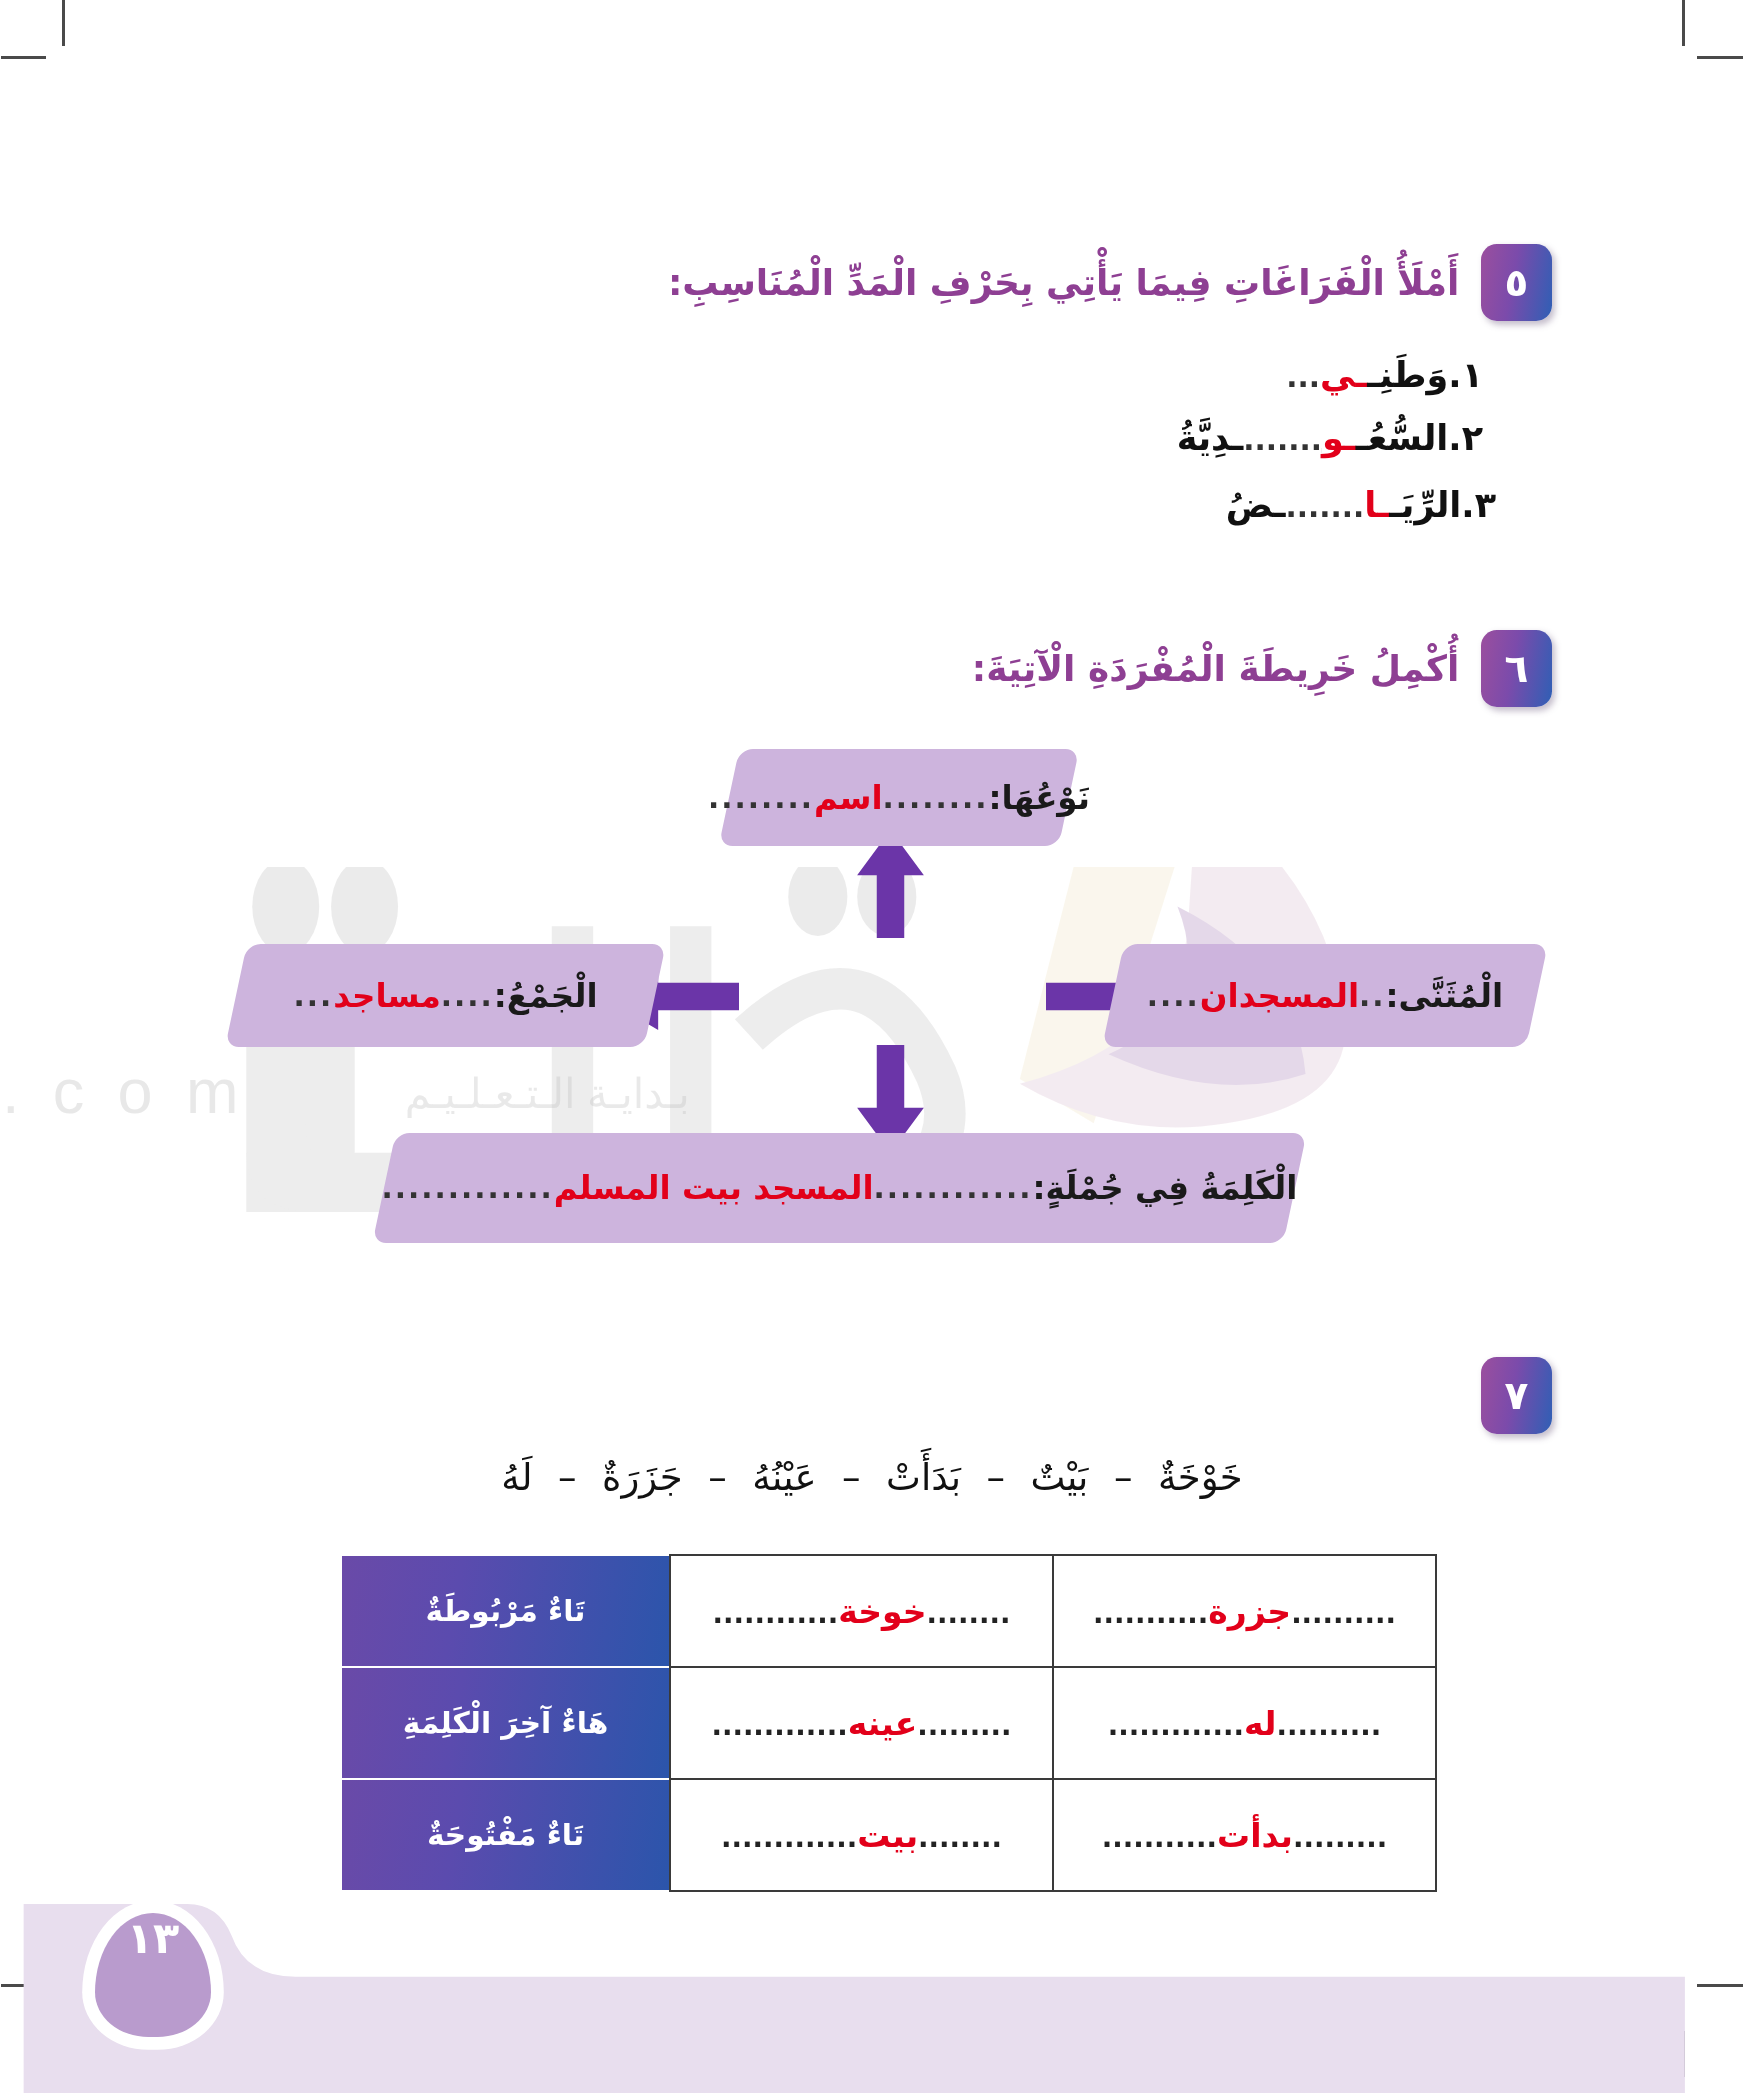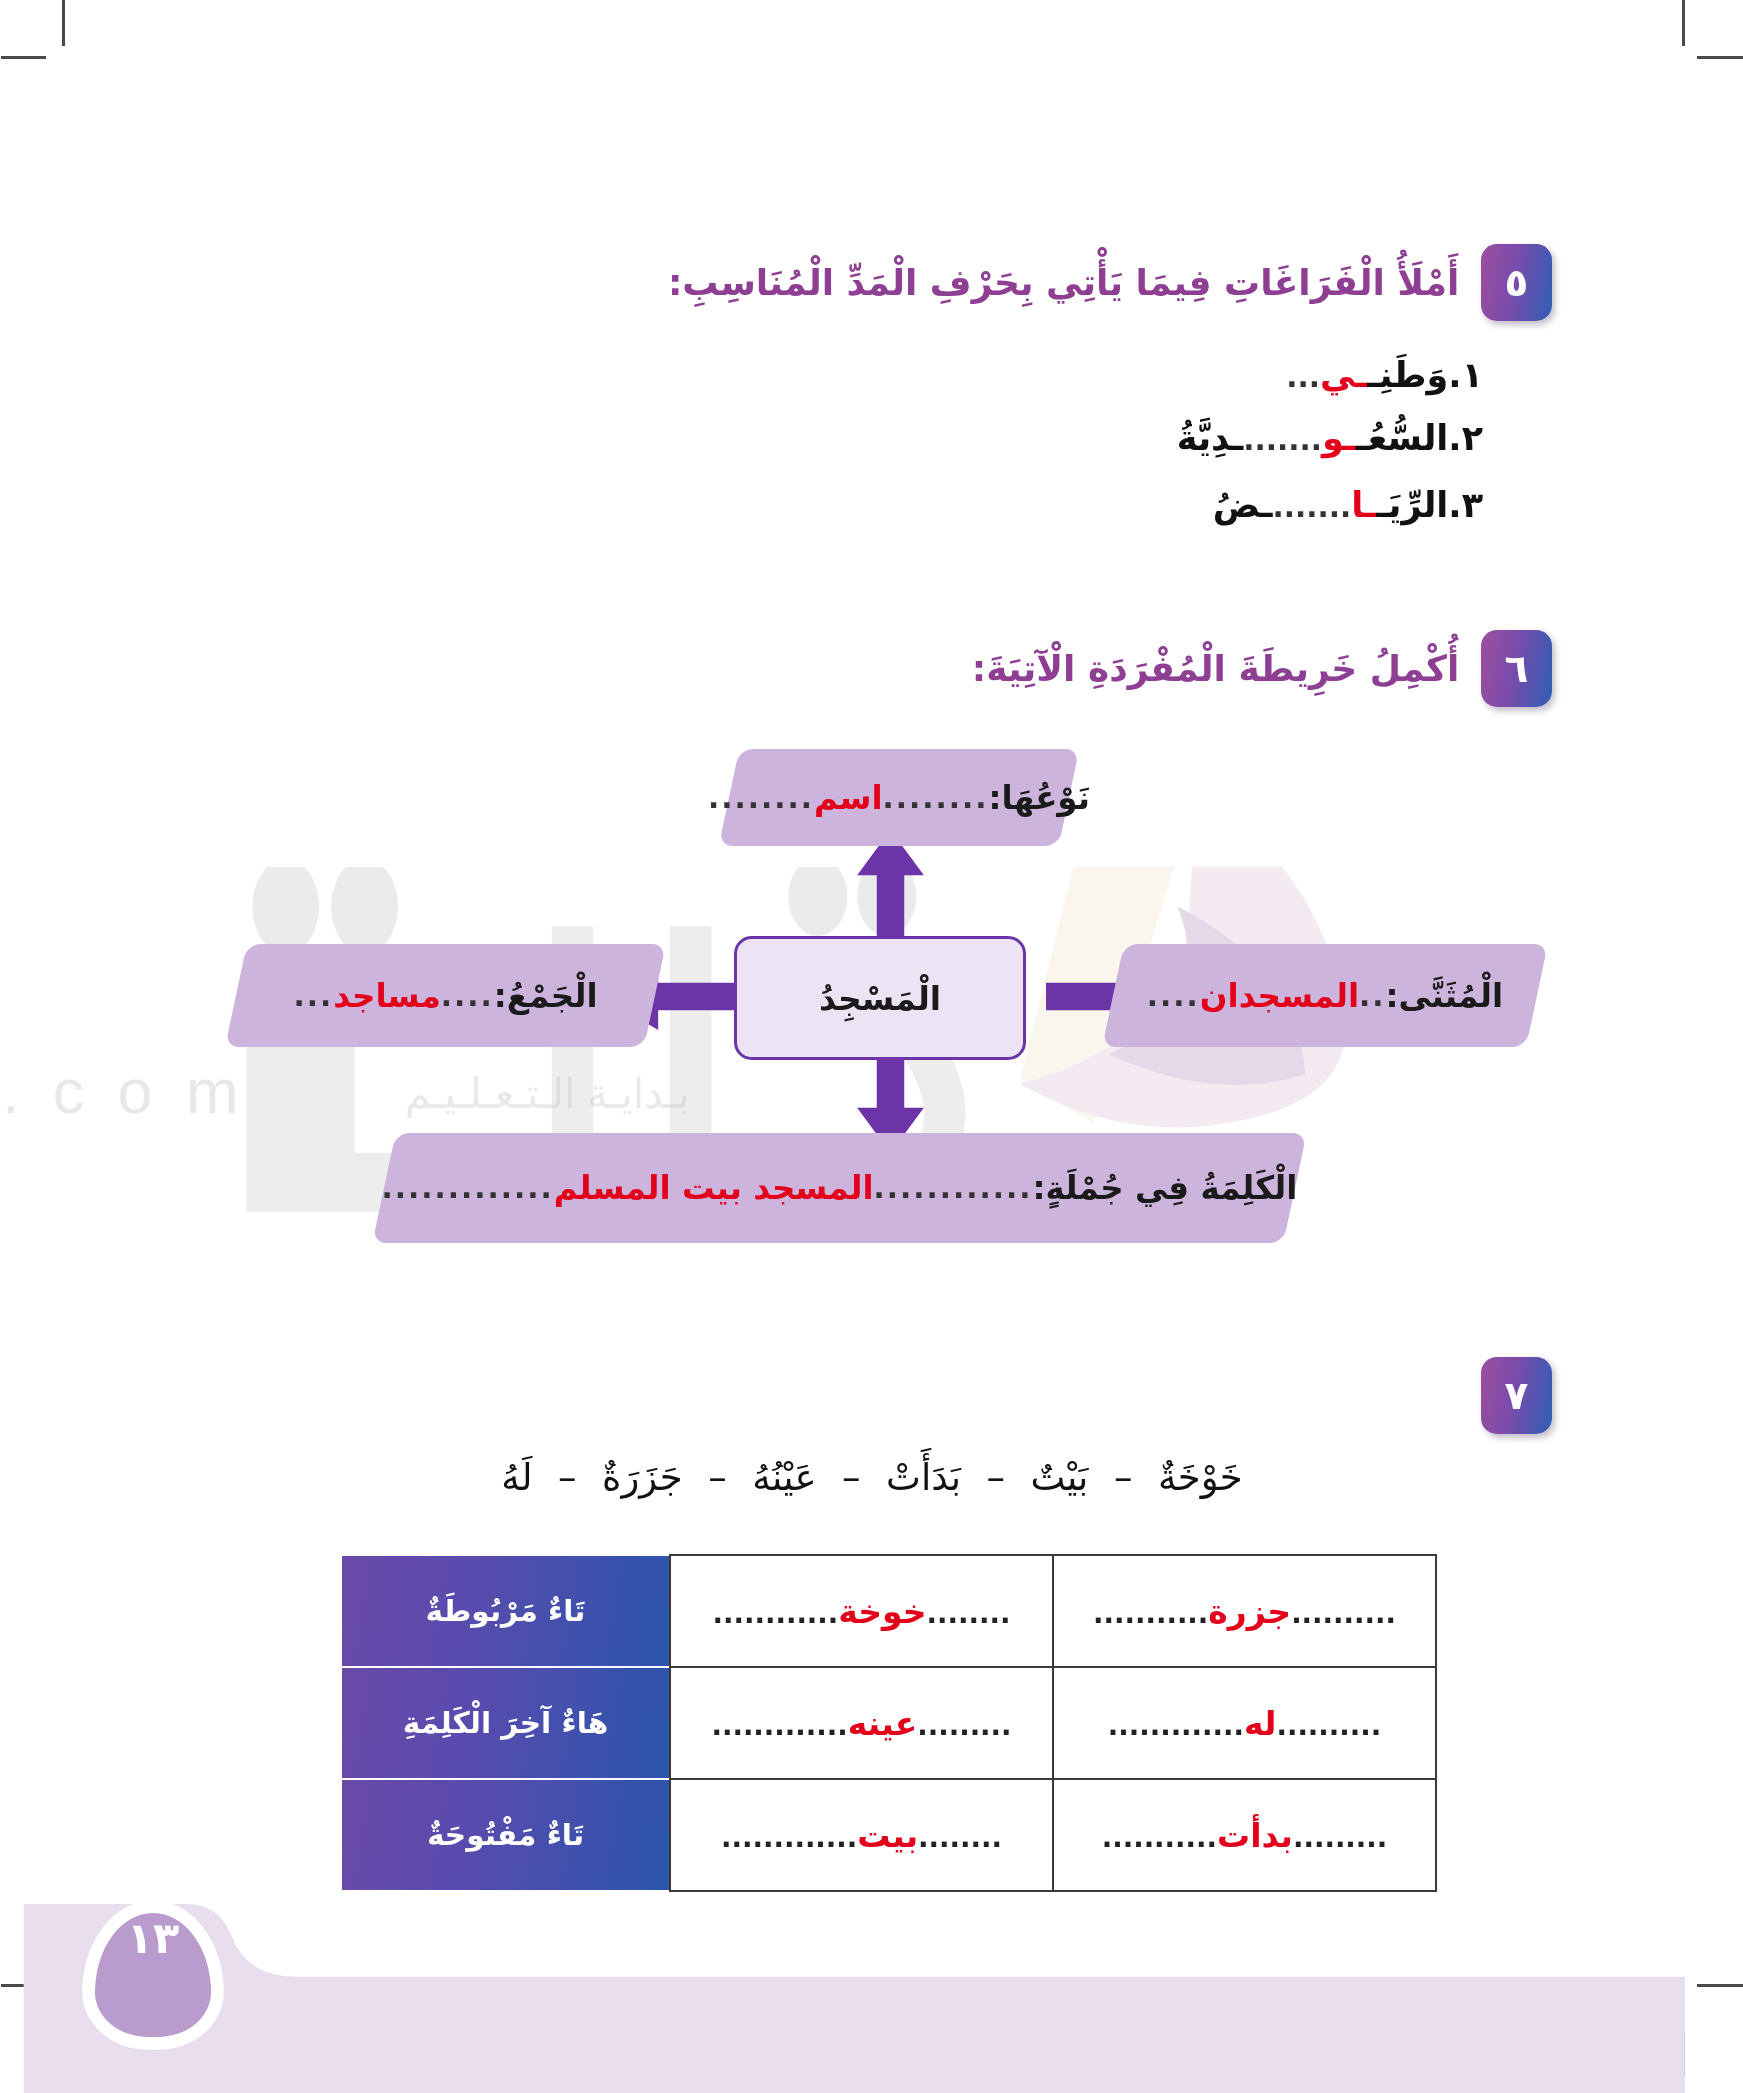--- a/index.html
+++ b/index.html
@@ -250,21 +250,21 @@
   </div>
 
   <div class="fb-item" style="right:261px; top:354px;">
     <span class="num">١.</span><span>وَطَنِـ</span><span class="fb-answer">ـي</span><span class="dots">...</span>
   </div>
 
   <div class="fb-item" style="right:261px; top:417px;">
     <span class="num">٢.</span><span>السُّعُـ</span><span class="fb-answer">ـو</span><span class="dots">.......</span><span>ـدِيَّةُ</span>
   </div>
 
-  <div class="fb-item" style="right:261px; top:484px;">
+  <div class="fb-item" style="right:248px; top:484px;">
     <span class="num">٣.</span><span>الرِّيَـ</span><span class="fb-answer">ـا</span><span class="dots">.......</span><span>ـضُ</span>
   </div>
 
   <div class="q-row" style="right:192px; top:630px;">
     <div class="q-badge">٦</div>
     <div class="q-text">أُكْمِلُ خَرِيطَةَ الْمُفْرَدَةِ الْآتِيَةَ:</div>
   </div>
 
   <div id="wordmap">
 
@@ -292,23 +292,20 @@
 
     <div class="para-box" style="left:236px; top:195px; width:419px; height:103px;">
       <div class="inner">
         <span>الْجَمْعُ:</span>
         <span class="dots">....</span>
         <span class="red">مساجد</span>
         <span class="dots">...</span>
       </div>
     </div>
 
-    <div class="center-box" style="left:734px; top:187px; width:286px; height:118px;">
-      <span>الْمَسْجِدُ</span>
-    </div>
 
     <div class="para-box" style="left:1113px; top:195px; width:424px; height:103px;">
       <div class="inner">
         <span>الْمُثَنَّى:</span>
         <span class="dots">..</span>
         <span class="red">المسجدان</span>
         <span class="dots">....</span>
       </div>
     </div>
 

